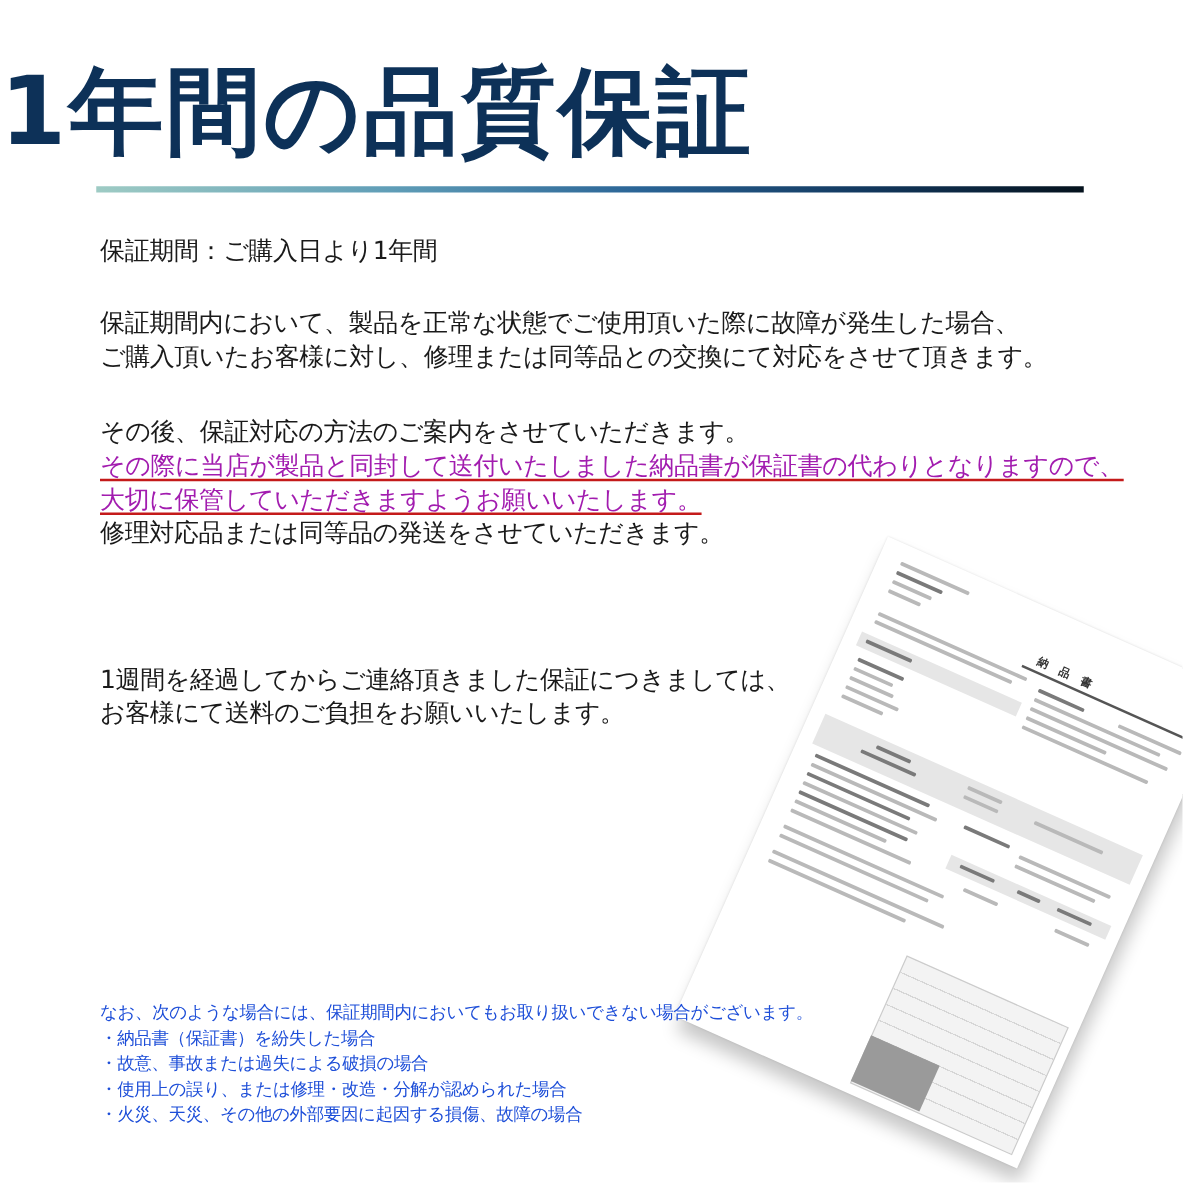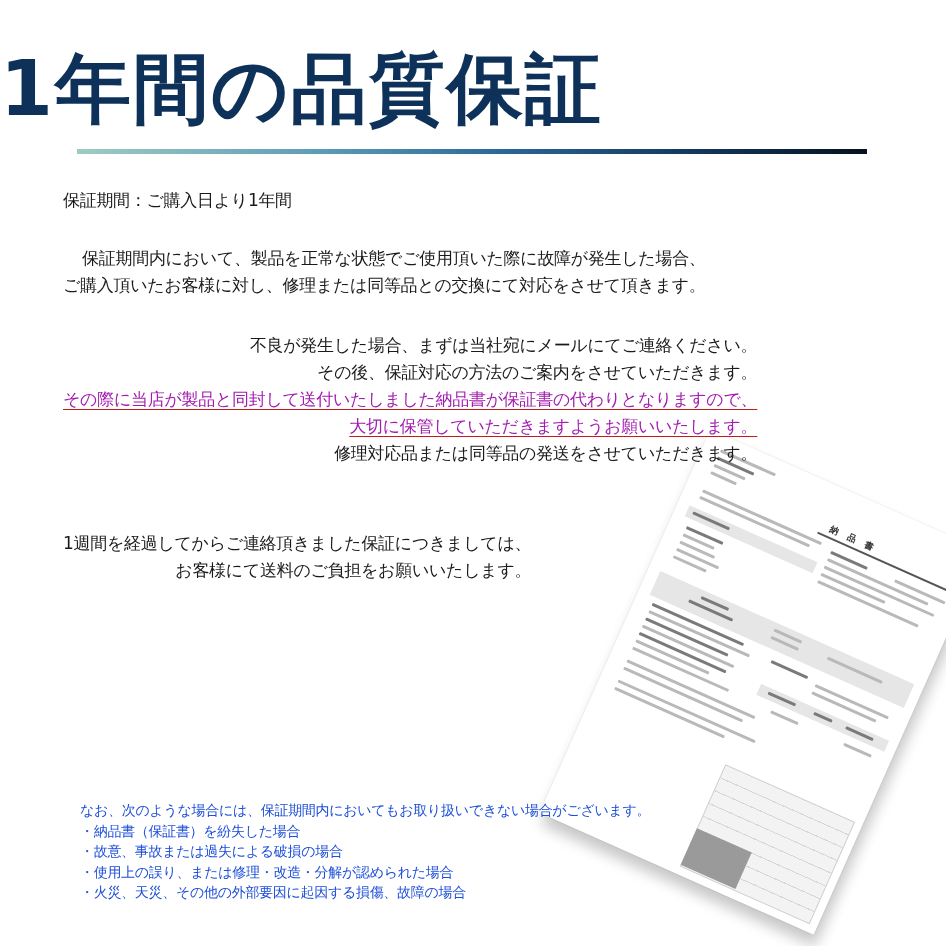--- a/index.html
+++ b/index.html
@@ -87,29 +87,28 @@
       position: absolute;
       left: 150px;
       top: 300px;
       width: 140px;
       height: 110px;
       border: 1px solid #ccc;
       background: repeating-linear-gradient(180deg, #f3f3f3 0px, #f3f3f3 13px, #d6d6d6 13px, #d6d6d6 14px);
     }
     .text-block {
       position: absolute;
-      left: 63px;
-      font-family: "DejaVu Sans", sans-serif;
-      font-size: 17px;
+      left: 80px;
+      font-family: "DejaVu Sans", sans-serif;
+      font-size: 20px;
       line-height: 27px;
       color: #1a1a1a;
       z-index: 2;
       white-space: nowrap;
       letter-spacing: -0.3px;
-      text-align: right;
     }
     .text-block p {
       margin: 0;
     }
     .red {
       color: #a21caf;
       text-decoration: underline;
       text-decoration-color: #c41a1a;
       text-underline-offset: 4px;
     }
@@ -191,21 +190,20 @@
 <div class="text-block" style="top:187px;">
   <p>保証期間：ご購入日より1年間</p>
 </div>
 
 <div class="text-block" style="top:245px;">
   <p>保証期間内において、製品を正常な状態でご使用頂いた際に故障が発生した場合、</p>
   <p>ご購入頂いたお客様に対し、修理または同等品との交換にて対応をさせて頂きます。</p>
 </div>
 
 <div class="text-block" style="top:332px;">
-  <p>不良が発生した場合、まずは当社宛にメールにてご連絡ください。</p>
   <p>その後、保証対応の方法のご案内をさせていただきます。</p>
   <p class="red">その際に当店が製品と同封して送付いたしました納品書が保証書の代わりとなりますので、</p>
   <p class="red">大切に保管していただきますようお願いいたします。</p>
   <p>修理対応品または同等品の発送をさせていただきます。</p>
 </div>
 
 <div class="text-block" style="top:530px;">
   <p>1週間を経過してからご連絡頂きました保証につきましては、</p>
   <p>お客様にて送料のご負担をお願いいたします。</p>
 </div>

